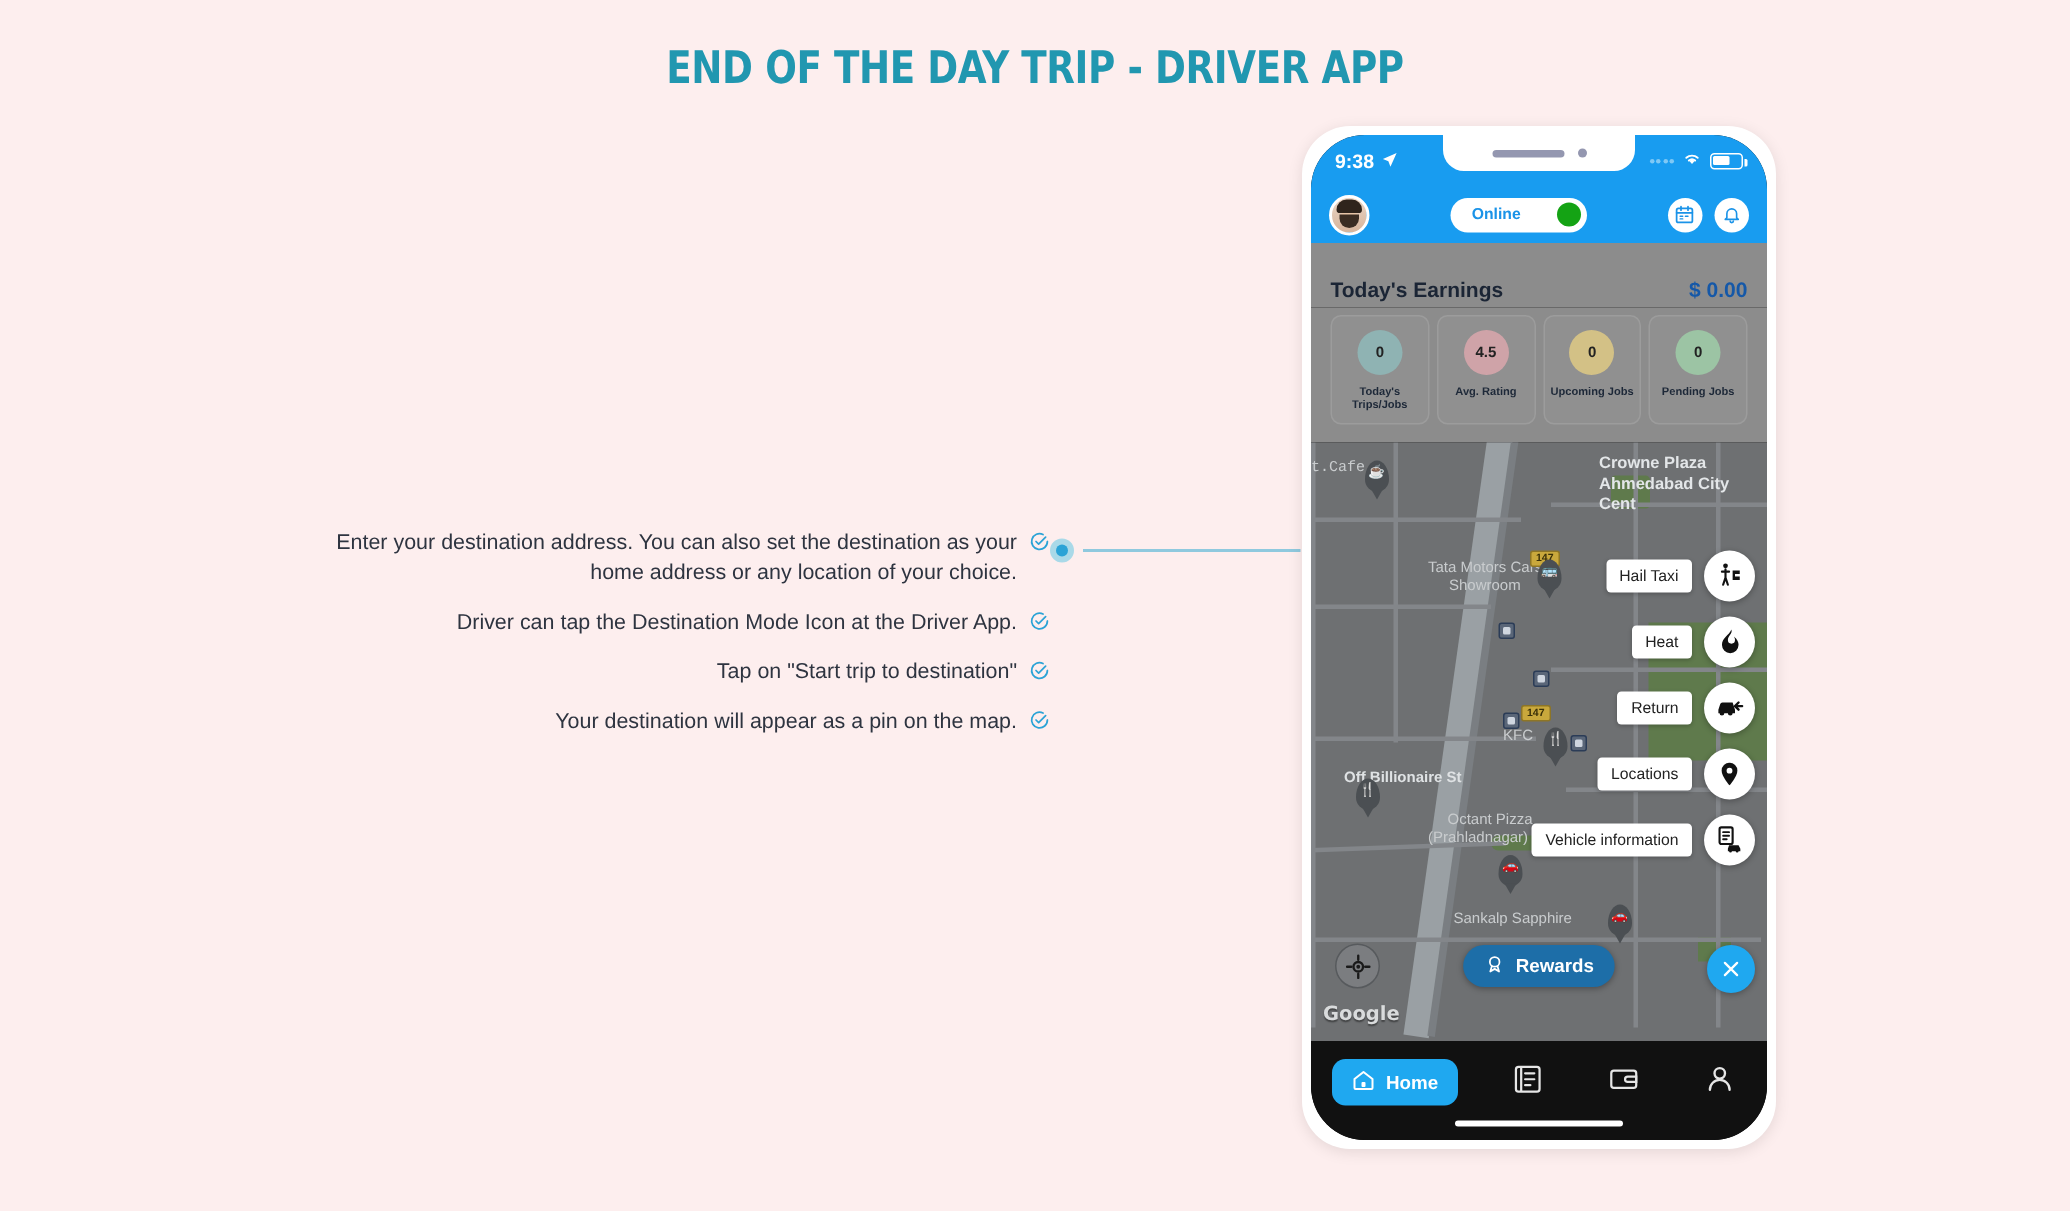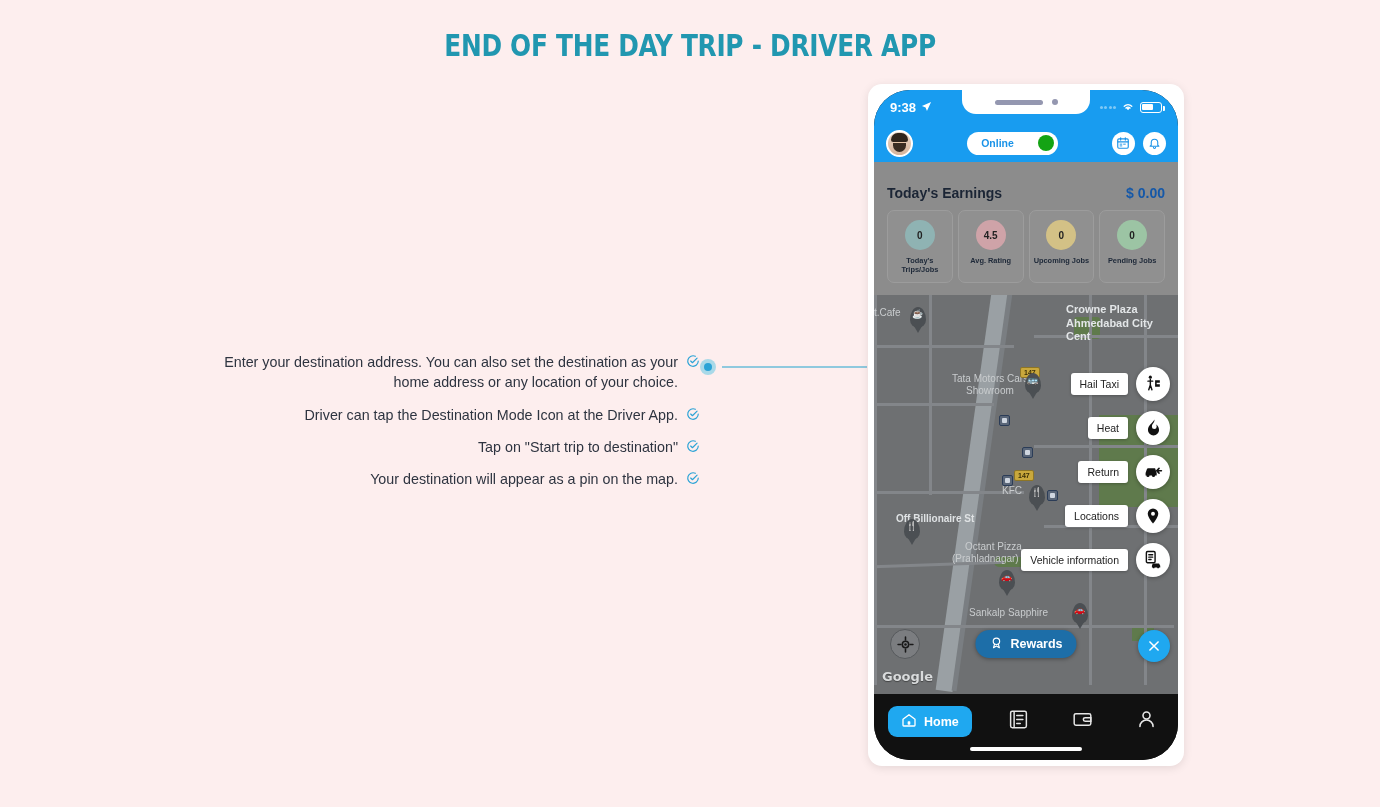--- a/index.html
+++ b/index.html
@@ -65,21 +65,21 @@
     width: 145px; height: 2px;
     background: #8fc9de;
   }
 
   
   .phone {
     position: absolute;
     left: 868px; top: 84px;
     width: 316px; height: 682px;
     background: #ffffff;
-    border-radius: 14px;
+    border-radius: 32px;
     box-shadow: 0 2px 10px rgba(0,0,0,0.10);
     padding: 6px;
   }
   .screen {
     position: relative;
     width: 100%; height: 100%;
     border-radius: 36px;
     overflow: hidden;
     background: #000;
     display: flex; flex-direction: column;
@@ -490,21 +490,21 @@
           <div class="road" style="left:160px;top:40px;width:150px;height:3px;"></div>
           <div class="road" style="left:160px;top:150px;width:150px;height:3px;"></div>
           <div class="road" style="left:170px;top:230px;width:140px;height:3px;"></div>
           <div class="road" style="left:215px;top:0px;width:3px;height:390px;"></div>
           <div class="road" style="left:270px;top:0px;width:3px;height:390px;"></div>
           <div class="road" style="left:0px;top:0px;width:3px;height:390px;"></div>
         </div>
 
         <div class="map-label bold" style="left:192px;top:8px;">Crowne Plaza</div>
         <div class="map-label bold" style="left:192px;top:22px;">Ahmedabad City Cent</div>
-        <div class="map-label" style="left:0px;top:12px;">t.Cafe</div>
+        <div class="map-label" style="left:0px;top:12px;font-family:Liberation Mono, monospace;">t.Cafe</div>
         <div class="map-label" style="left:78px;top:78px;">Tata Motors Cars</div>
         <div class="map-label" style="left:92px;top:90px;">Showroom</div>
         <div class="map-label" style="left:22px;top:218px;font-weight:bold;color:#dfe2e4;">Off Billionaire St</div>
         <div class="map-label" style="left:80px;top:246px;margin-left:11px;">Octant Pizza</div>
         <div class="map-label" style="left:78px;top:258px;">(Prahladnagar)</div>
         <div class="map-label" style="left:128px;top:190px;">KFC</div>
         <div class="map-label" style="left:95px;top:312px;">Sankalp Sapphire</div>
 
         <div class="shield" style="left:146px;top:72px;">147</div>
         <div class="shield" style="left:140px;top:175px;">147</div>

